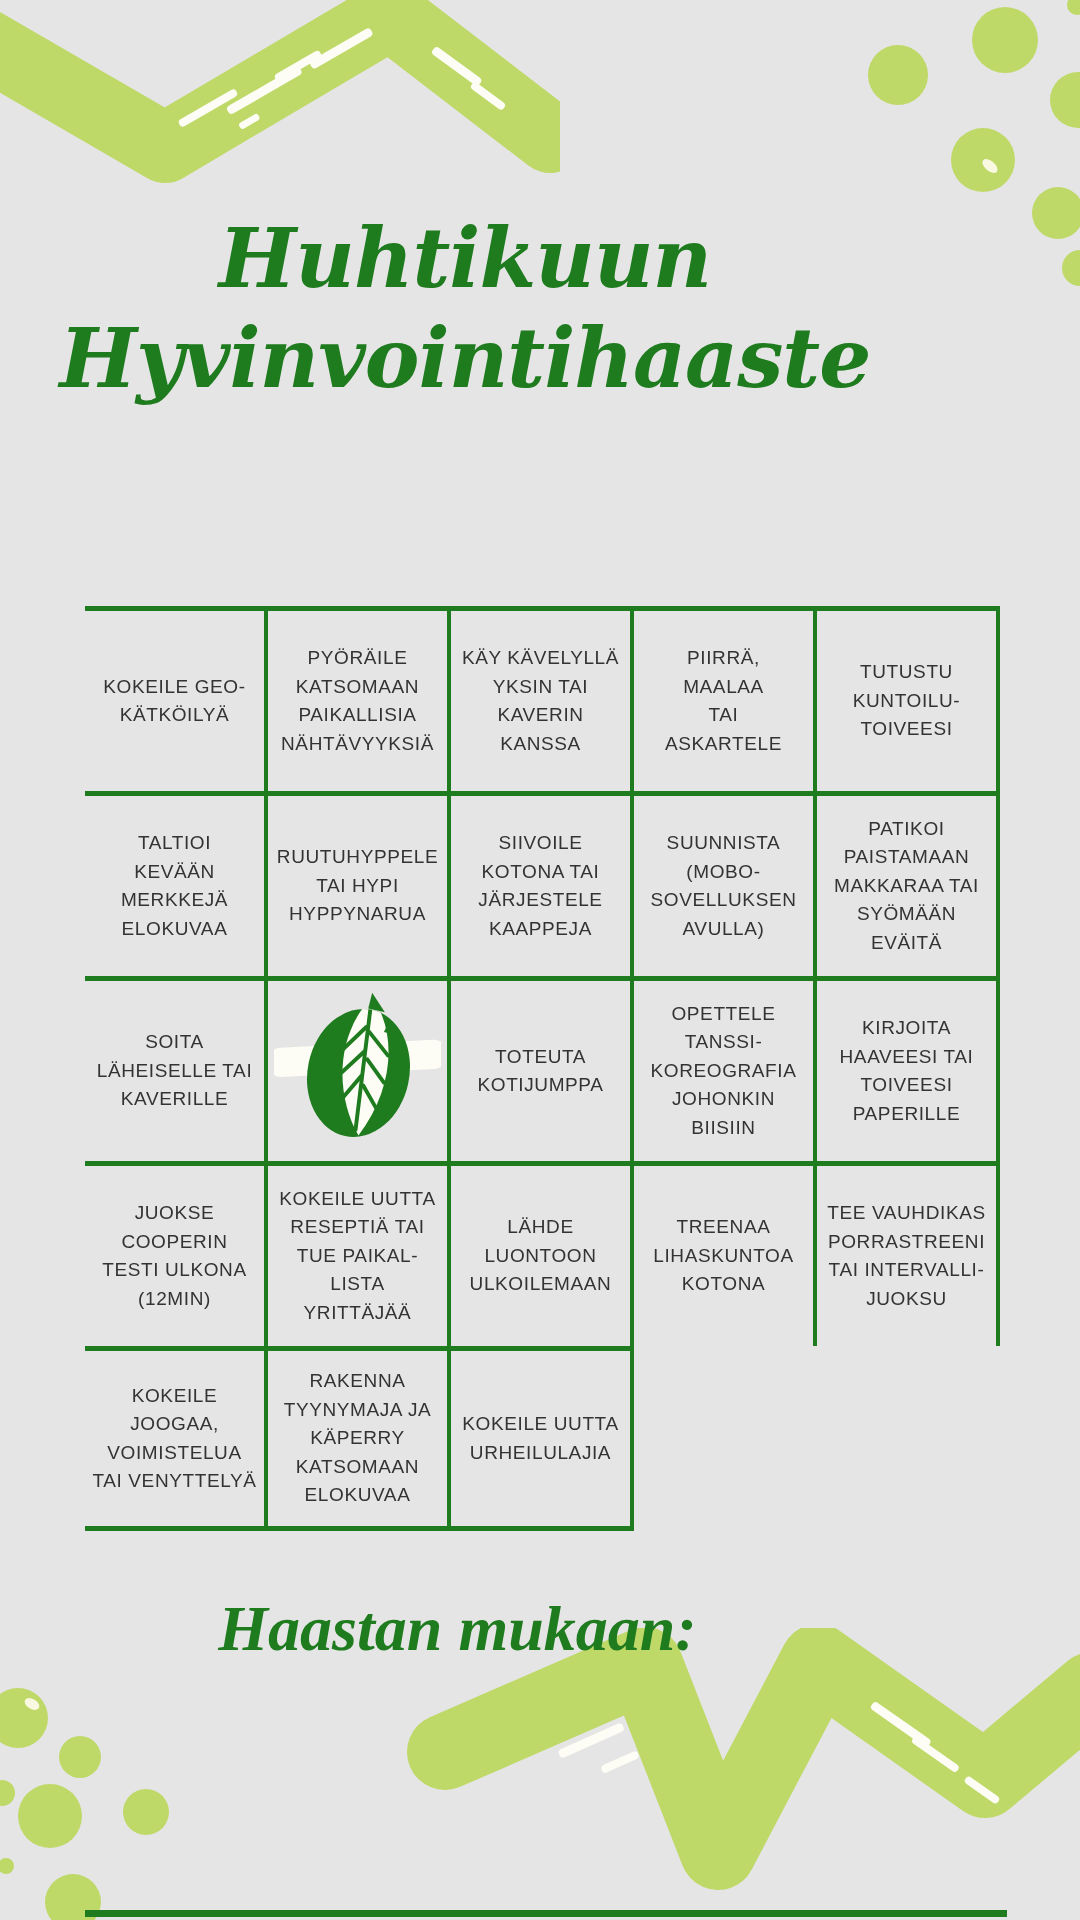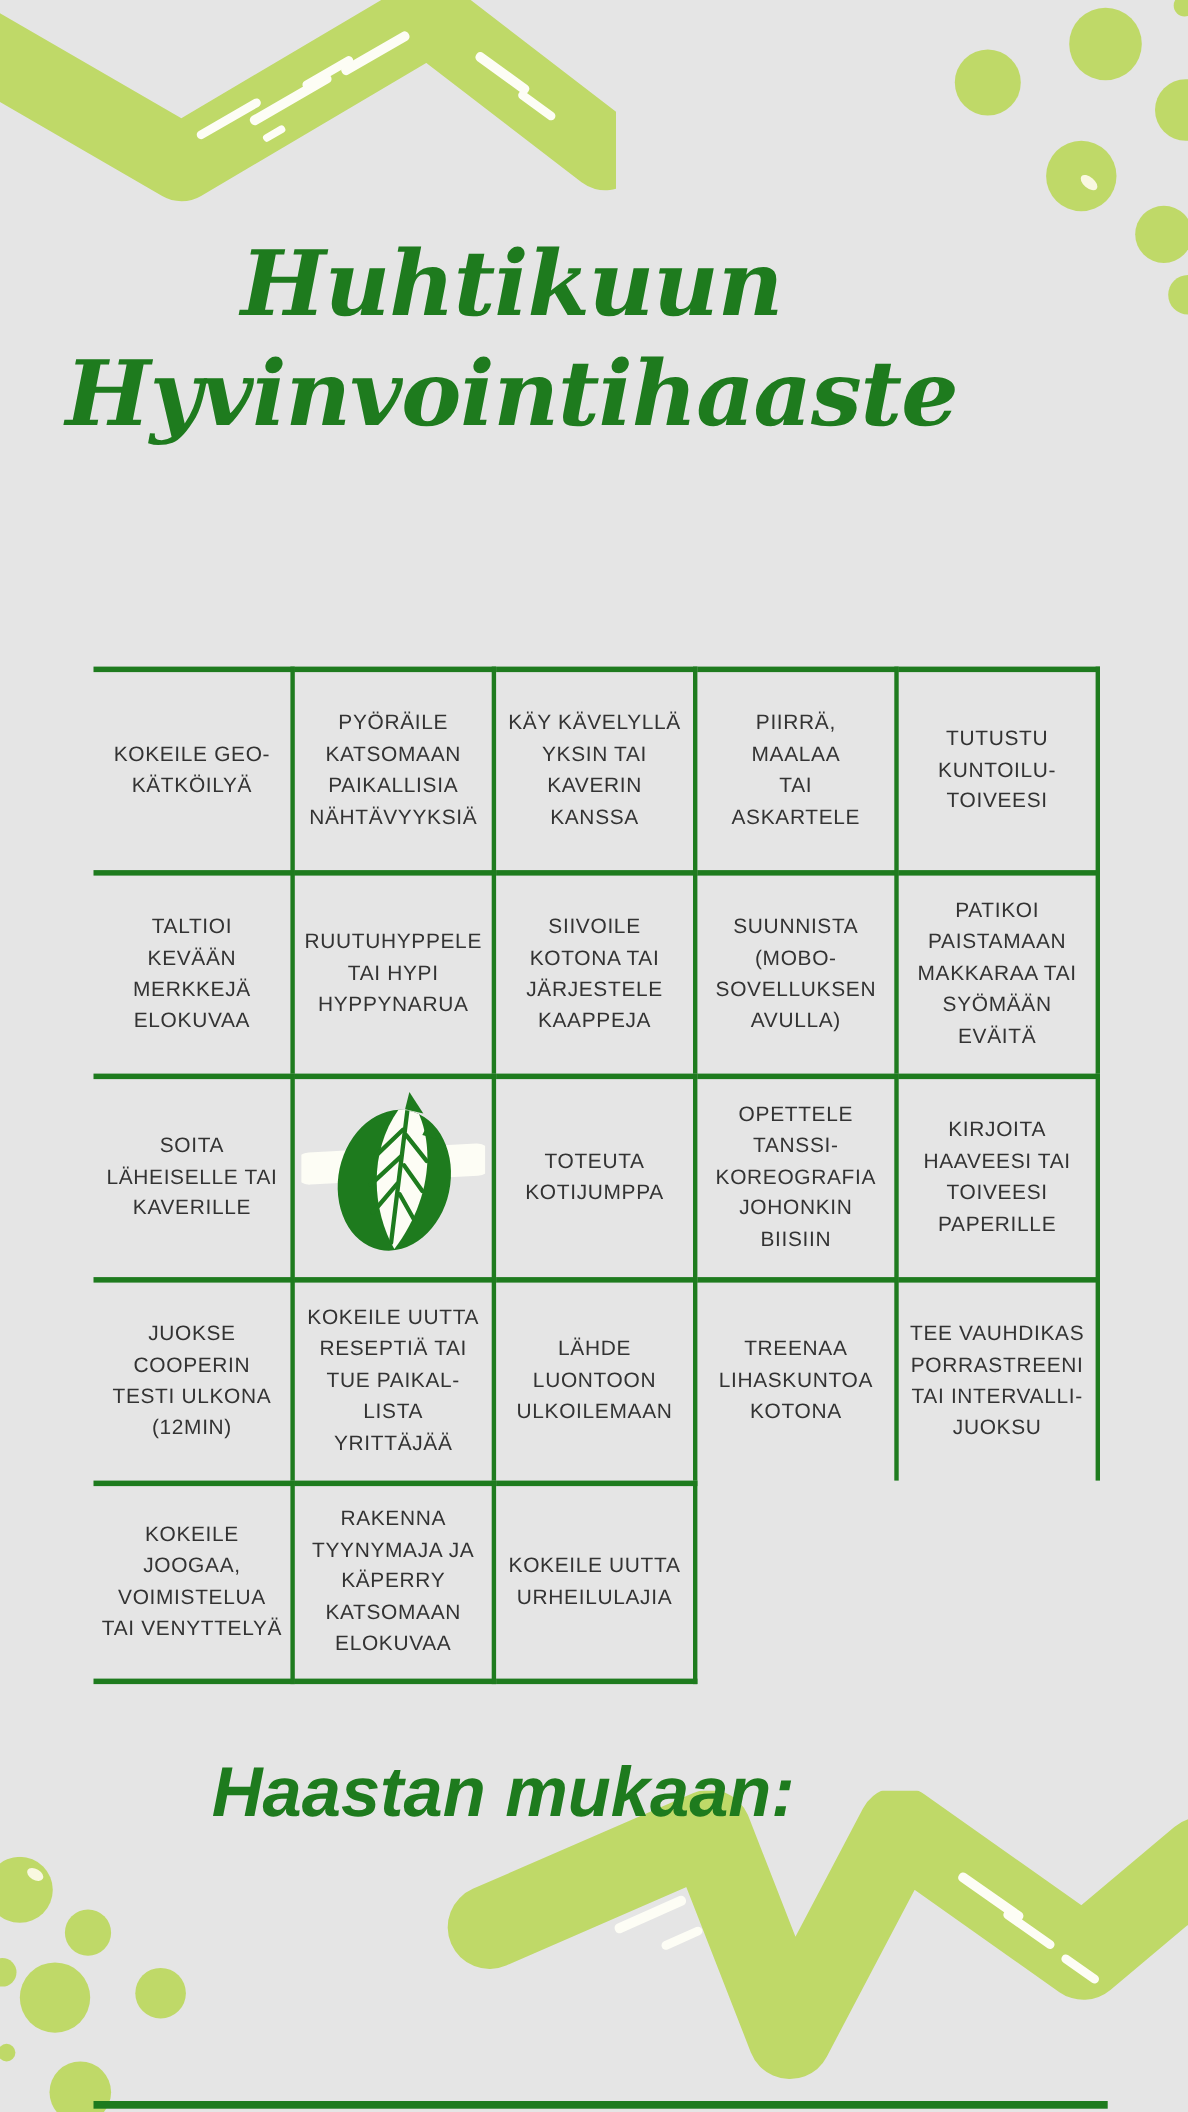--- a/index.html
+++ b/index.html
@@ -32,21 +32,21 @@
   }
   .cell:nth-child(n+21){border-bottom:5px solid #1e7b1e;}
   .cell-text{
     white-space:pre-line;
     font-size:19px;line-height:1.5;letter-spacing:0.6px;
     color:#333333;
   }
   .footer-heading{
     position:absolute;top:1592px;left:0;width:915px;z-index:3;
     text-align:center;color:#1e7b1e;
-    font-family:Liberation Sans, sans-serif;font-style:italic;font-weight:700;
+    font-family:Liberation Serif, serif;font-style:italic;font-weight:700;
     font-size:64px;line-height:74px;
   }
   .bottom-line{
     position:absolute;left:85px;top:1910px;width:922px;height:7px;
     background:#1e7b1e;z-index:2;
   }
 </style>
 </head>
 <body>
 

